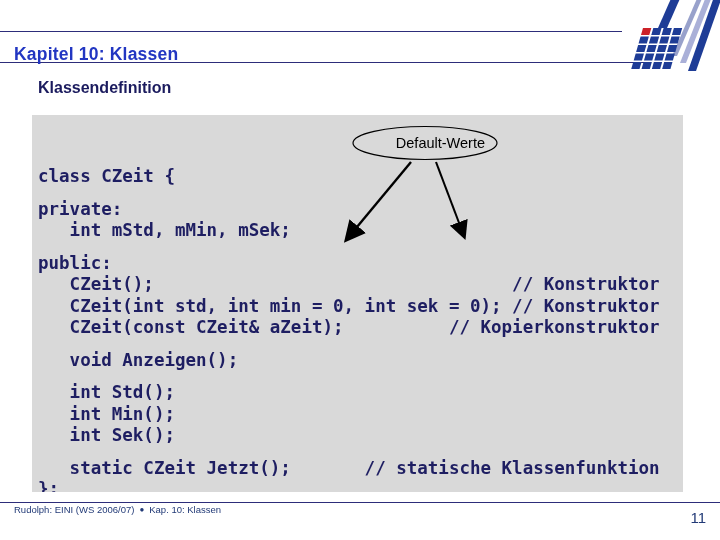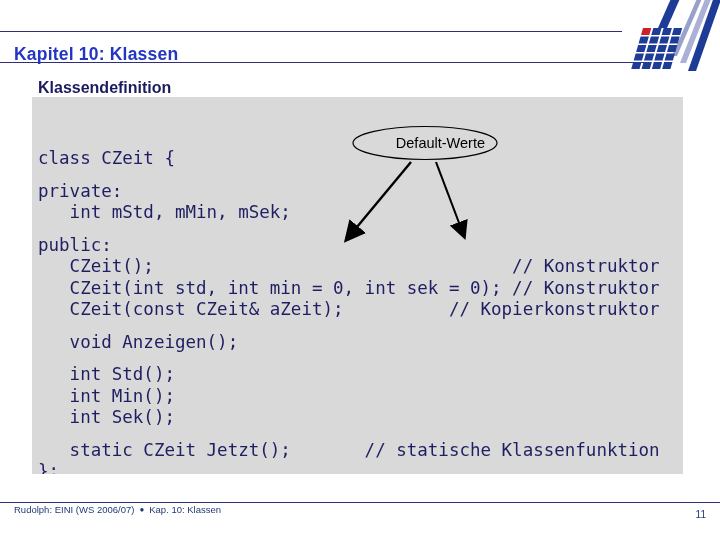--- a/index.html
+++ b/index.html
@@ -20,25 +20,25 @@
   .subtitle{
     position:absolute;left:38px;top:79px;
     font-size:16px;font-weight:bold;color:var(--navy,#202060);
     white-space:nowrap;
   }
 
   .logo{position:absolute;top:0;right:0;width:120px;height:85px;}
   .logo svg{display:block;width:120px;height:85px;}
 
   .codeblock{
-    position:absolute;left:32px;top:97px;width:651px;height:377px;
+    position:absolute;left:32px;top:115px;width:651px;height:377px;
     background:var(--code_bg,#d9d9d9);
     box-sizing:border-box;padding:8px 0 0 6px;
     font-family:"DejaVu Sans Mono","Liberation Mono",monospace;
-    font-weight:normal;font-size:17.5px;line-height:21.5px;
+    font-weight:bold;font-size:17.5px;line-height:21.5px;
     color:var(--code_text,#202060);
     white-space:pre;overflow:hidden;
   }
   .code-line{white-space:pre;}
   .code-line.gap{margin-top:11px;}
 
   .overlay{
     position:absolute;left:0;top:0;width:720px;height:540px;
     pointer-events:none;
   }
@@ -48,21 +48,21 @@
     font-size:14.5px;color:#000000;white-space:nowrap;
   }
 
   .footer-text{
     position:absolute;left:14px;top:504px;
     font-size:9.5px;color:var(--footer,#223a77);white-space:nowrap;
   }
   .footer-text .bullet{margin:0 5px;font-size:8px;vertical-align:1px;}
   .page-number{
     position:absolute;right:14px;top:509px;
-    font-size:10px;color:var(--footer,#223a77);
+    font-size:15px;color:var(--footer,#223a77);
   }
 </style>
 </head>
 <body>
 
 <div class="rule rule-top"></div>
 <div class="rule rule-mid"></div>
 
 <div class="header-title">Kapitel 10: Klassen</div>
 

